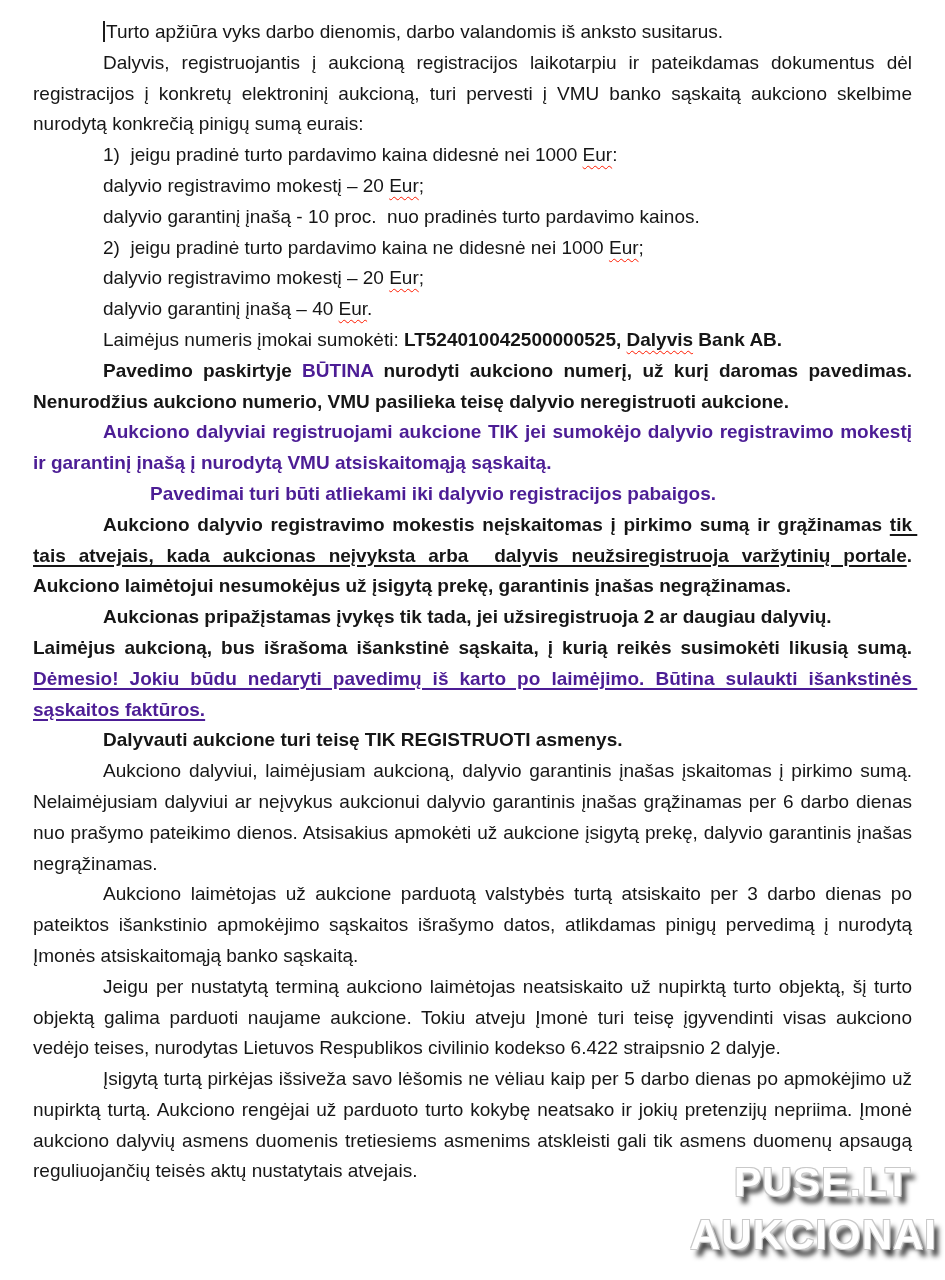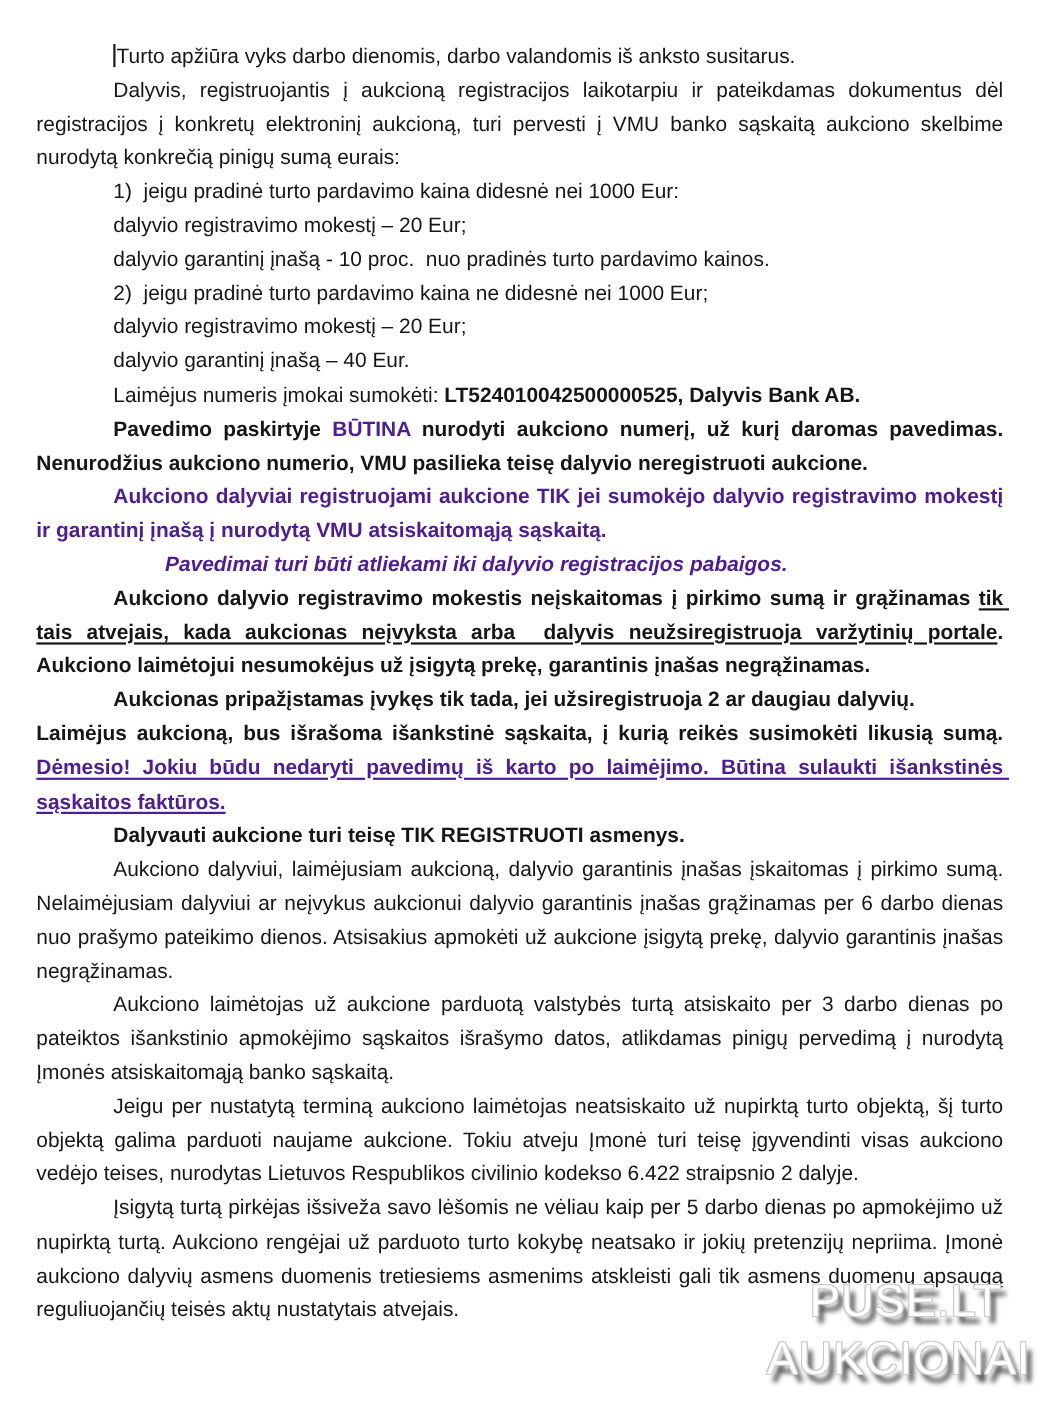--- a/index.html
+++ b/index.html
@@ -12,54 +12,55 @@
     position:relative;
   }
   .page{
     position:relative;
     width:945px;height:1280px;
     background:#ffffff;
   }
   .doc{
     position:absolute;
     left:0;top:0;
-    padding:37px 33px 0 33px;
+    padding:17px 33px 0 33px;
     width:879px;
   }
   p.para{
     margin:0;
     font-size:19px;
     line-height:30.8px;
     white-space:pre-wrap;
   }
   p.justify{text-align:justify;}
   p.indent1{text-indent:70px;}
-  p.indent2{text-indent:117px;font-style:italic;}
+  p.indent2{text-indent:117px;}
   span.b{font-weight:bold;text-align:right;}
   span.red{color:#4c1d95;}
   span.u{text-decoration:underline;text-decoration-thickness:2px;text-underline-offset:3px;}
   span.sq{
+    text-decoration:underline;
     text-decoration-style:wavy;
     text-decoration-color:#ff1a00;
     text-decoration-thickness:1px;
     text-underline-offset:4px;
   }
   span.cursor{
     display:inline-block;
     width:2px;height:21px;
     background:#1b1b1b;
     vertical-align:-4px;
     margin-right:1px;
   }
   .watermark{
     position:absolute;
     top:1160px;
     right:8px;
     text-align:right;
-    font-weight:normal;
+    font-weight:bold;
     color:#ffffff;
     line-height:1.12;
     z-index:5;
   }
   .wm1{
     font-size:41px;
     padding-right:26px;
     letter-spacing:1px;
     text-shadow:
       -1px -1px 0 #c9c9c9, 1px -1px 0 #c9c9c9,

